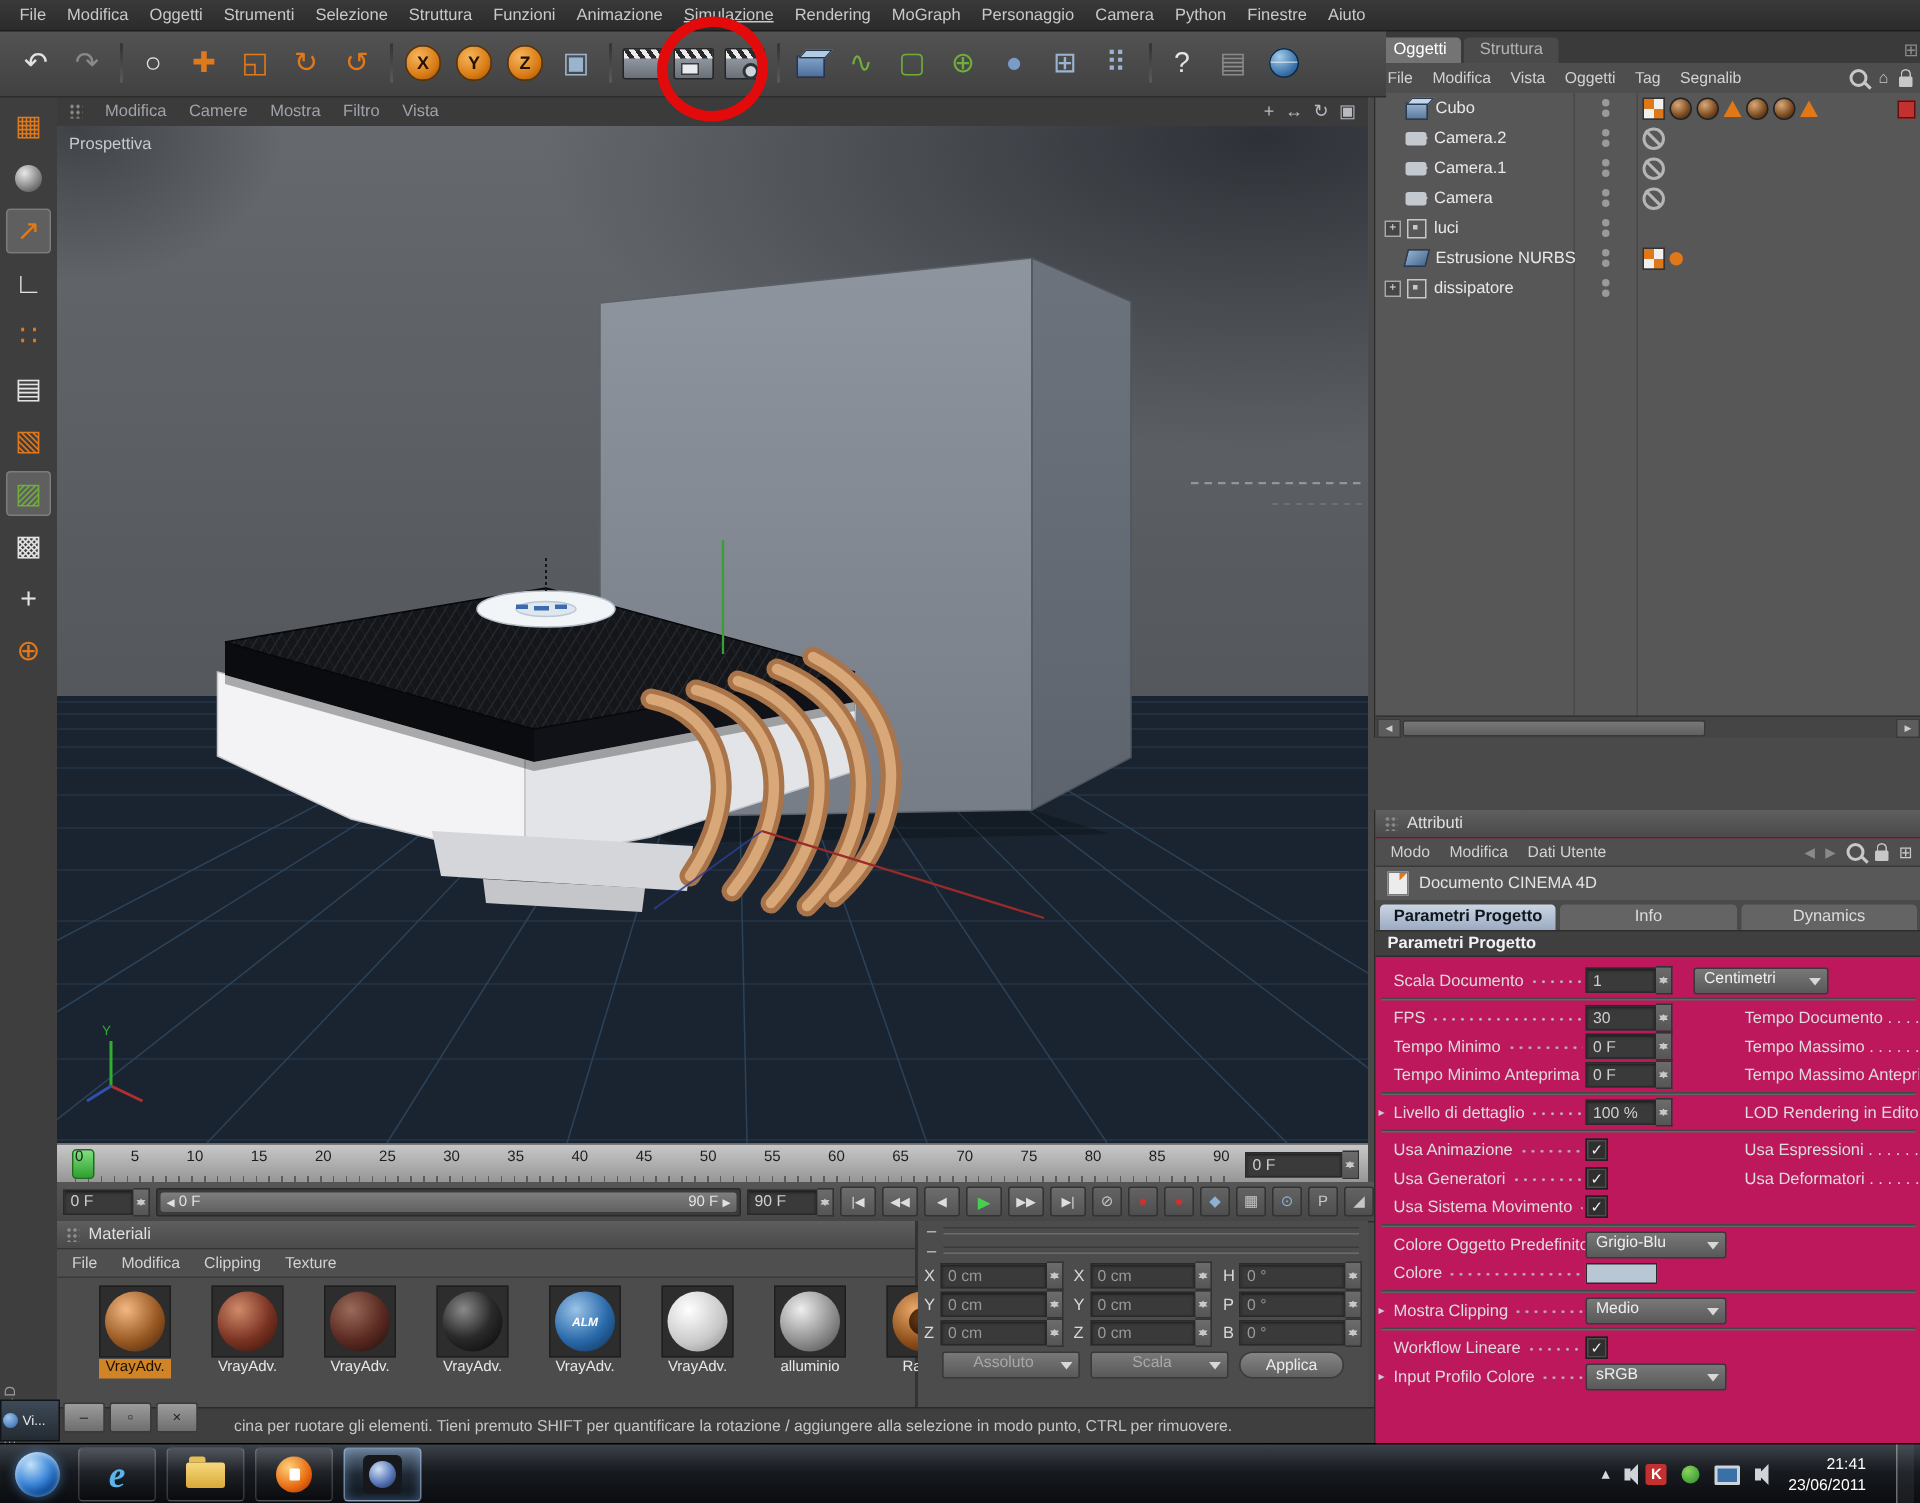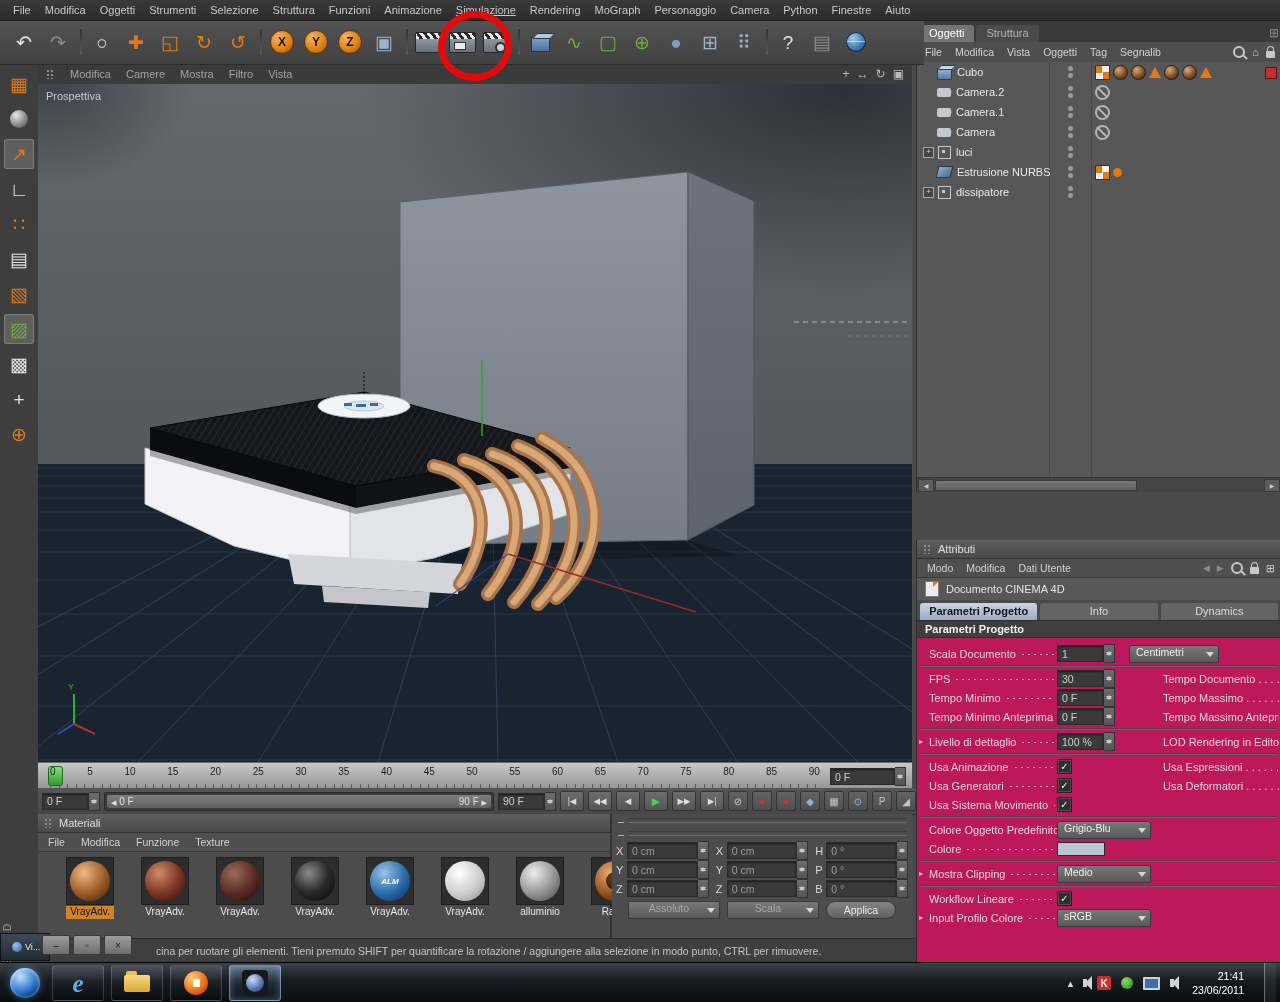--- a/index.html
+++ b/index.html
@@ -149,21 +149,21 @@
   .c-foot .dd{flex:1;justify-content:center;}
   .btn-apply{flex:1;height:16px;background:linear-gradient(#858585,#606060);
     border:1px solid #3a3a3a;border-radius:9px;display:flex;align-items:center;
     justify-content:center;color:#ececec;font-size:10.5px;}
   
   .status{position:absolute;left:38px;top:938px;width:874px;height:24px;background:#3f3f3f;
     border-top:1px solid #2a2a2a;display:flex;align-items:center;padding-left:118px;
     color:#c6c6c6;font-size:10.5px;white-space:nowrap;overflow:hidden;}
   .vi-item{position:absolute;left:0;top:933px;width:37px;height:26px;
     background:linear-gradient(#3e4a58,#232a32);border:1px solid #10151a;
-    display:flex;align-items:center;gap:3px;padding-left:11px;z-index:7;}
+    display:flex;align-items:center;gap:3px;padding-left:1px;z-index:7;}
   .vi-dot{width:10px;height:10px;border-radius:50%;
     background:radial-gradient(circle at 35% 30%,#9cc4ee,#2a62a8);}
   .vi-item span{font-size:9px;color:#e8e8e8;}
   .mini-ctrl{position:absolute;left:42px;top:935px;display:flex;gap:3px;z-index:7;}
   .mbtn{width:26px;height:18px;background:linear-gradient(#9c9c9c,#6e6e6e);
     border:1px solid #3a3a3a;border-radius:2px;display:flex;align-items:center;
     justify-content:center;font-size:10px;color:#1e1e1e;}
   
   .om{position:absolute;left:916px;top:20px;width:364px;height:472px;background:#575757;
     border-left:1px solid #2c2c2c;}
@@ -684,21 +684,21 @@
   </div>
 
   <div class="mats">
     <div class="phead">
       <span class="grip"></span>
       <span>Materiali</span>
     </div>
     <div class="pmenu">
       <span>File</span>
       <span>Modifica</span>
-      <span>Funzione</span>
+      <span>Clipping</span>
       <span>Texture</span>
     </div>
     <div class="m-row">
       <div class="m-item">
         <div class="m-tile">
             <span class="m-sph m-copper"></span>
           </div>
         <div class="m-label sel">VrayAdv.</div>
       </div>
       <div class="m-item">

